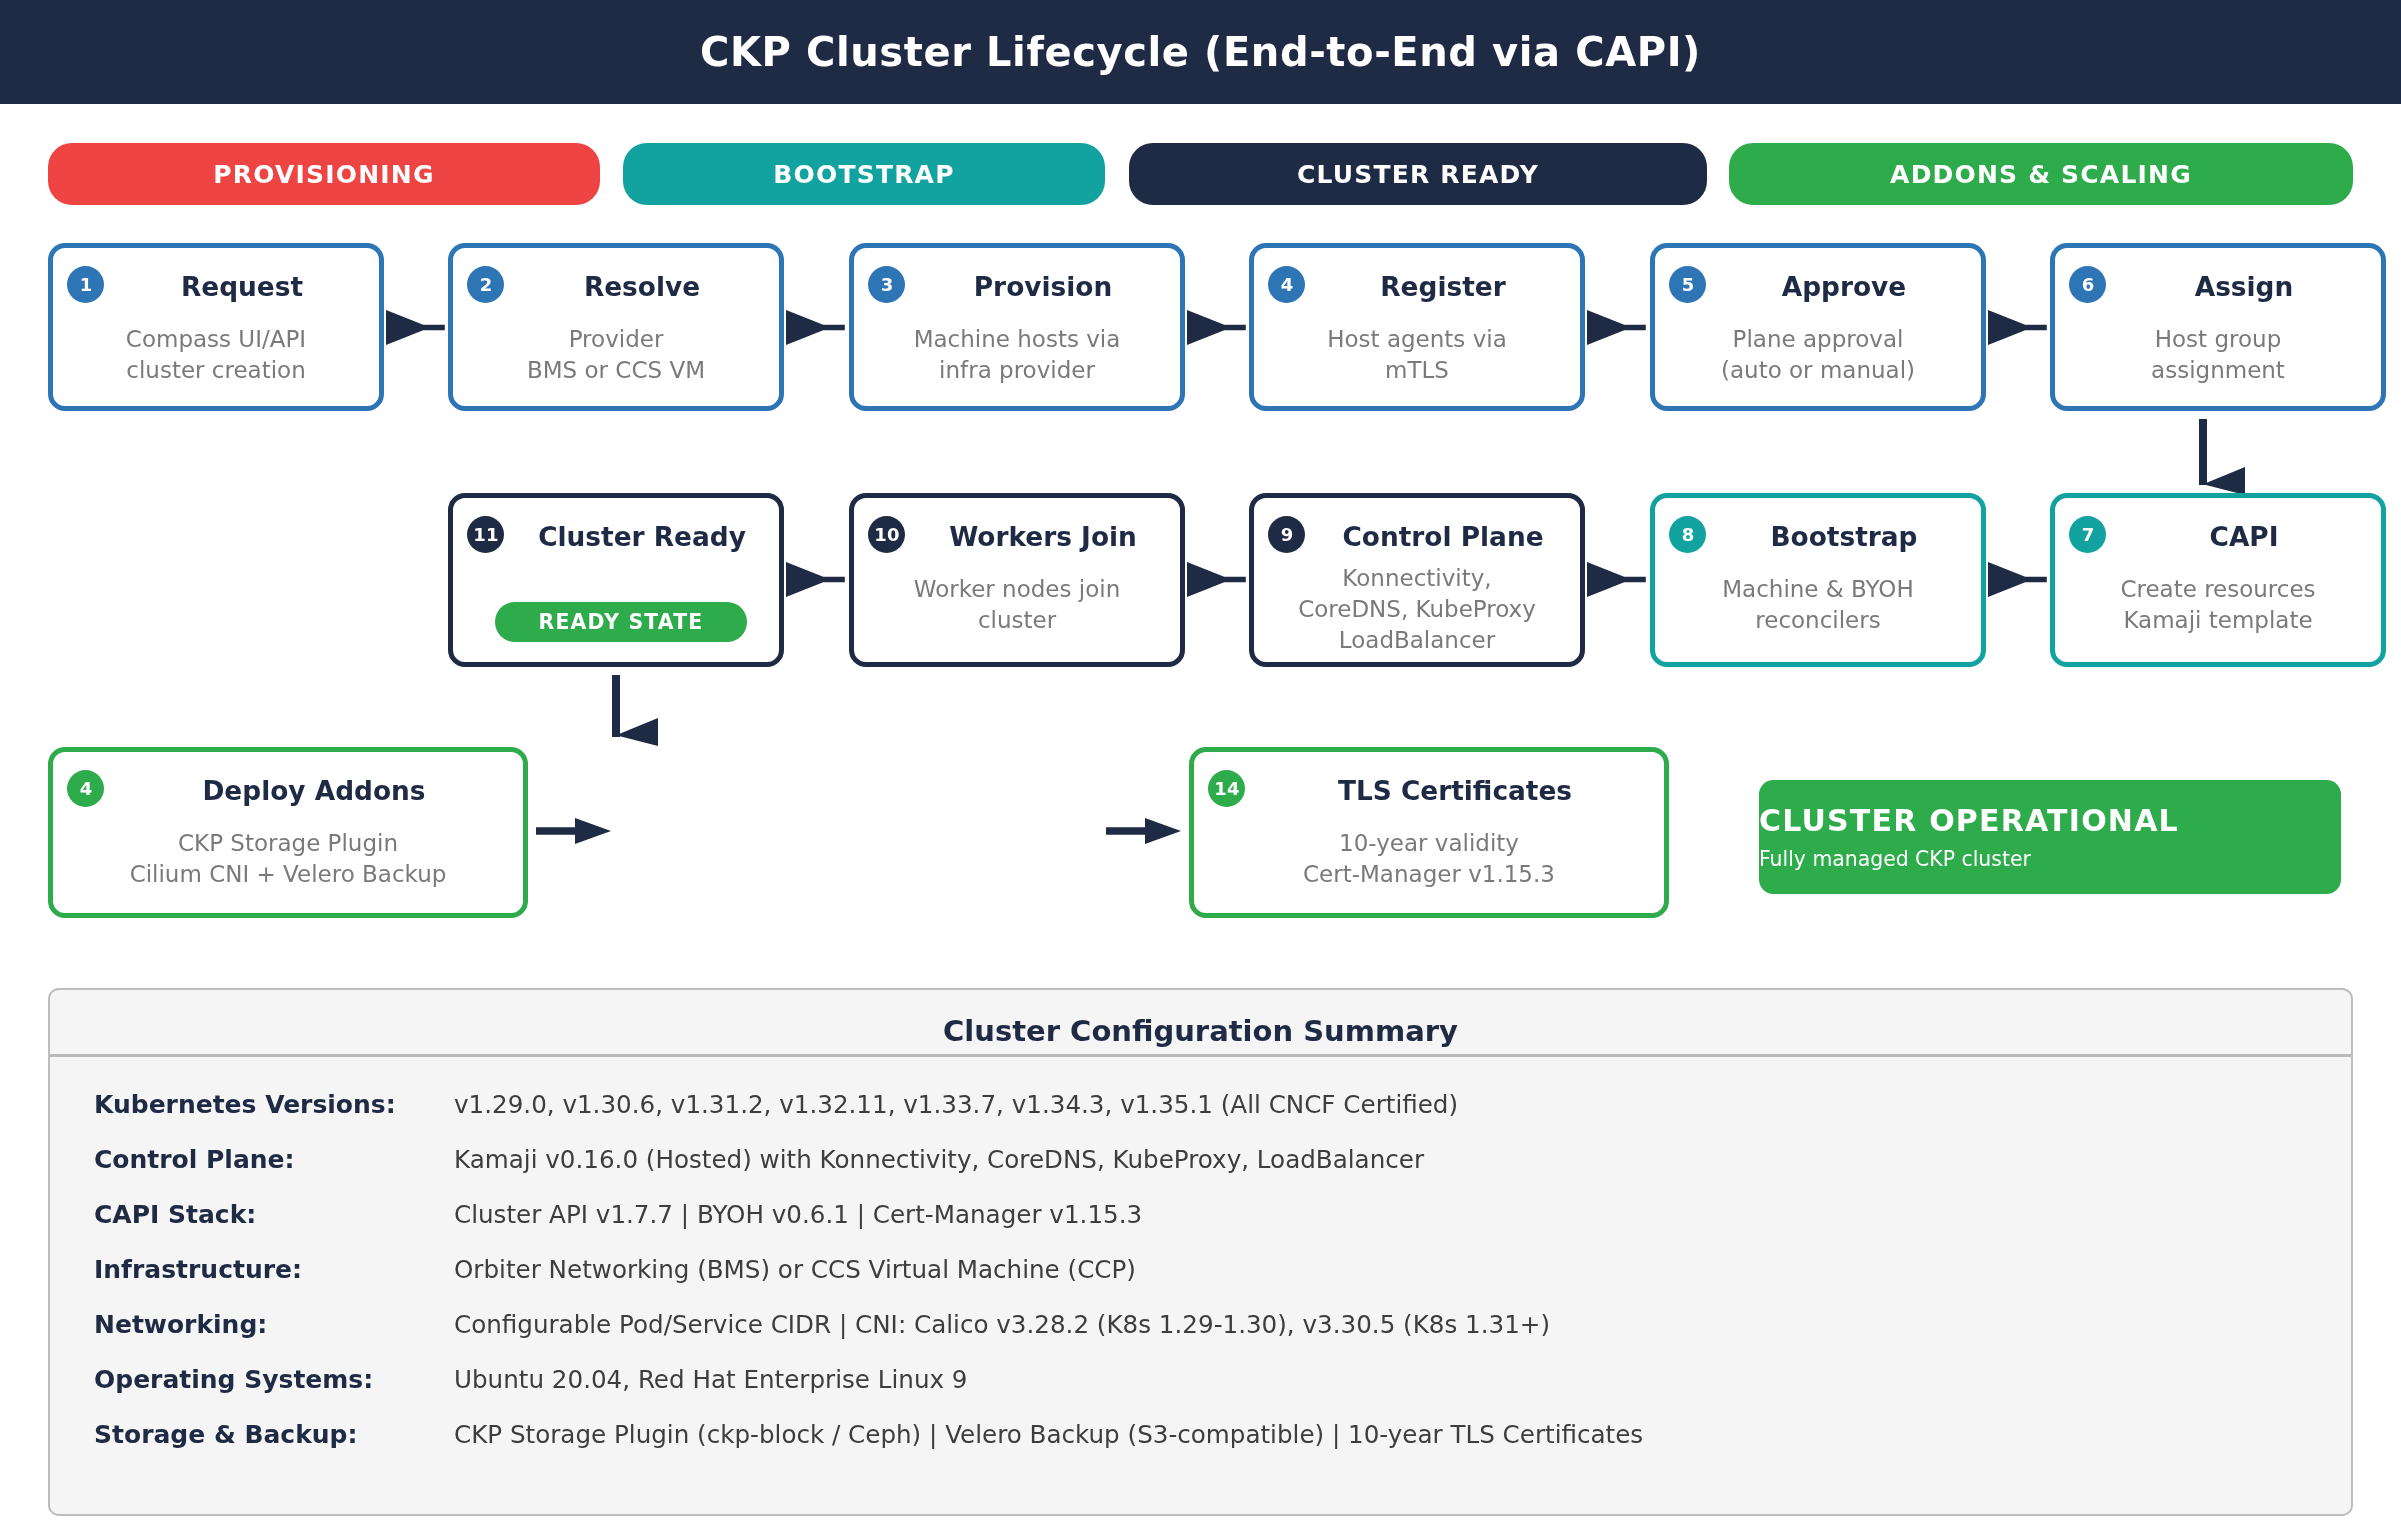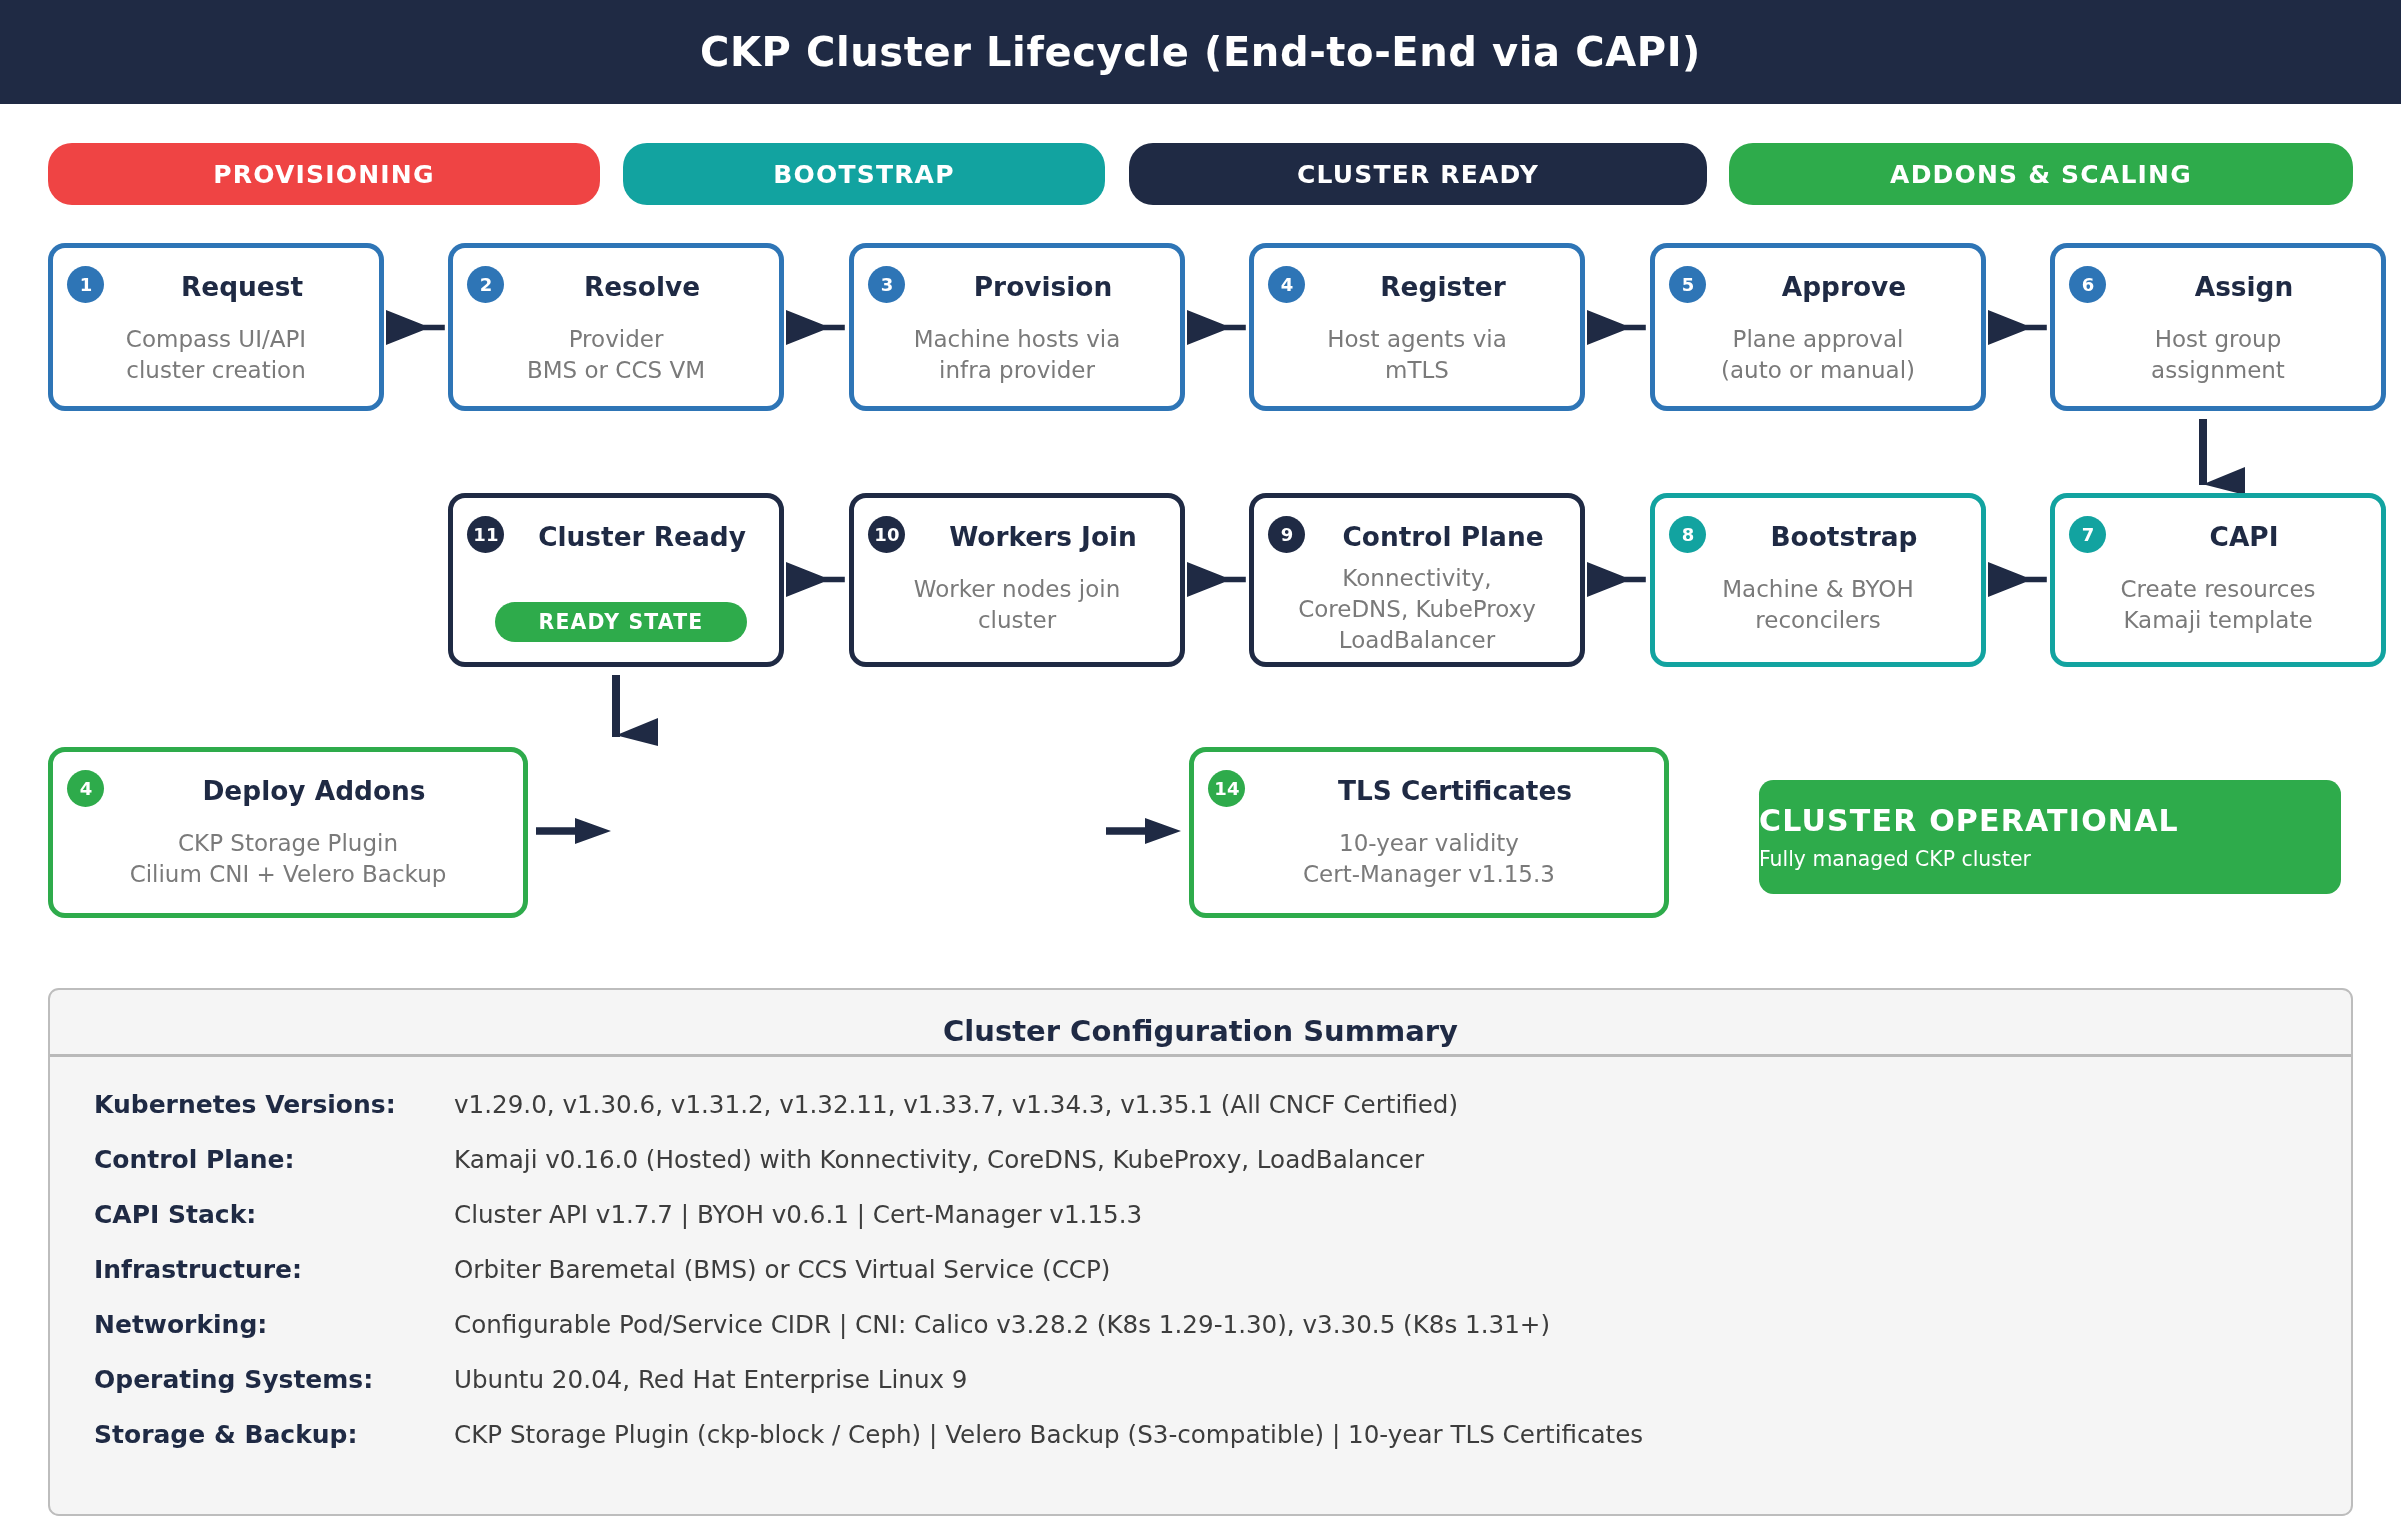--- a/index.html
+++ b/index.html
@@ -244,21 +244,21 @@
       <div class="summary-row">
         <div class="summary-label">Control Plane:</div>
         <div class="summary-value">Kamaji v0.16.0 (Hosted) with Konnectivity, CoreDNS, KubeProxy, LoadBalancer</div>
       </div>
       <div class="summary-row">
         <div class="summary-label">CAPI Stack:</div>
         <div class="summary-value">Cluster API v1.7.7 | BYOH v0.6.1 | Cert-Manager v1.15.3</div>
       </div>
       <div class="summary-row">
         <div class="summary-label">Infrastructure:</div>
-        <div class="summary-value">Orbiter Baremetal (BMS) or CCS Virtual Service (CCP)</div>
+        <div class="summary-value">Orbiter Networking (BMS) or CCS Virtual Machine (CCP)</div>
       </div>
       <div class="summary-row">
         <div class="summary-label">Networking:</div>
         <div class="summary-value">Configurable Pod/Service CIDR | CNI: Calico v3.28.2 (K8s 1.29-1.30), v3.30.5 (K8s 1.31+)</div>
       </div>
       <div class="summary-row">
         <div class="summary-label">Operating Systems:</div>
         <div class="summary-value">Ubuntu 20.04, Red Hat Enterprise Linux 9</div>
       </div>
       <div class="summary-row">

